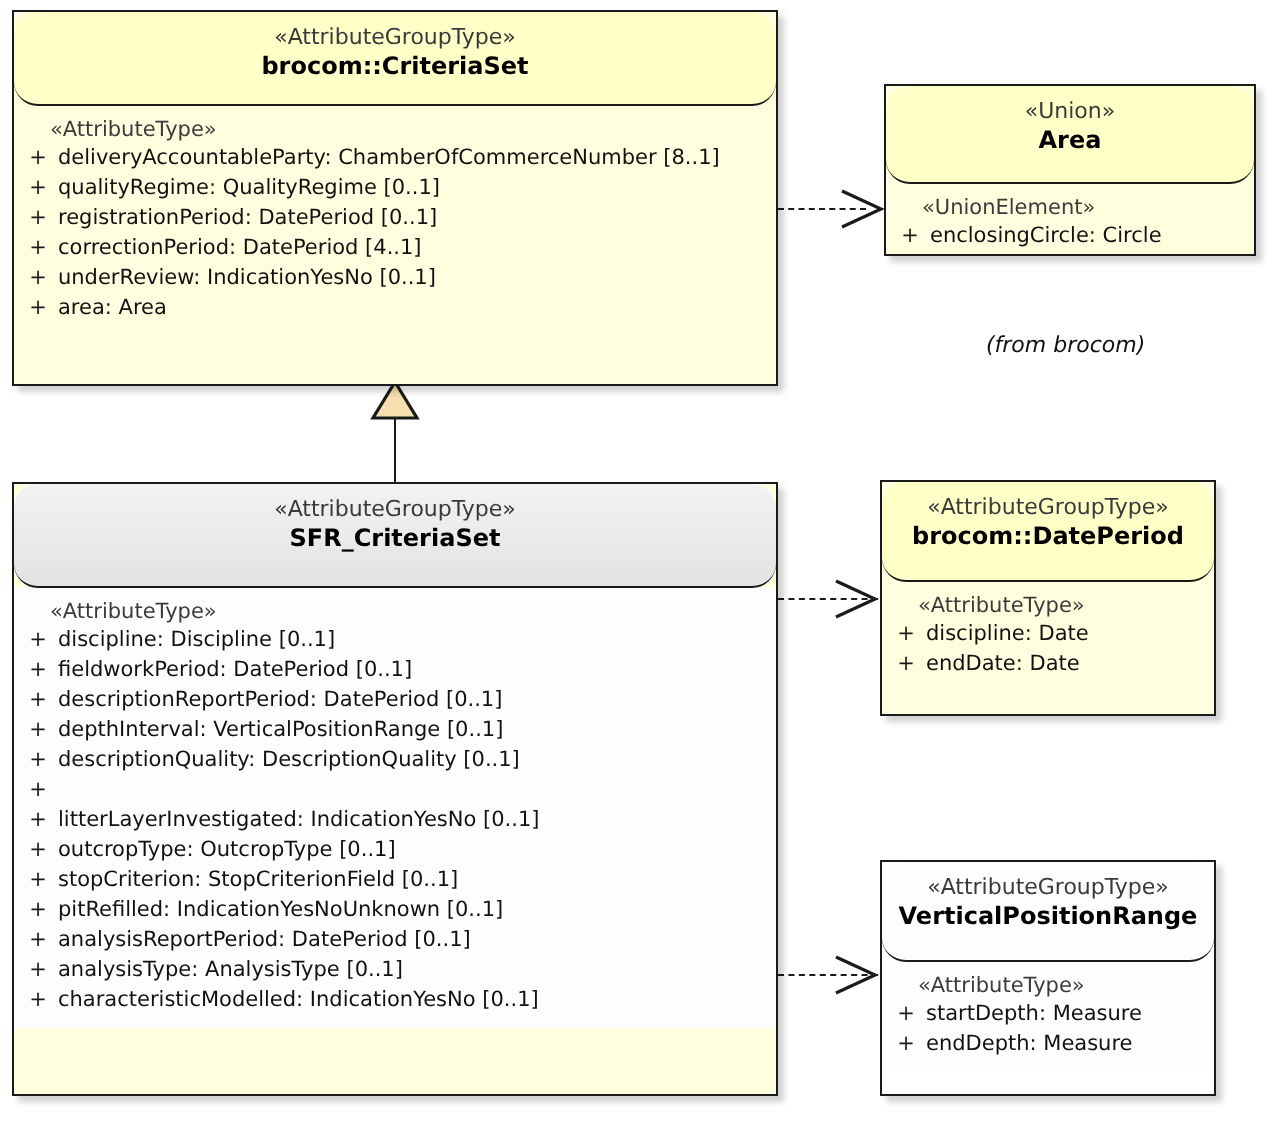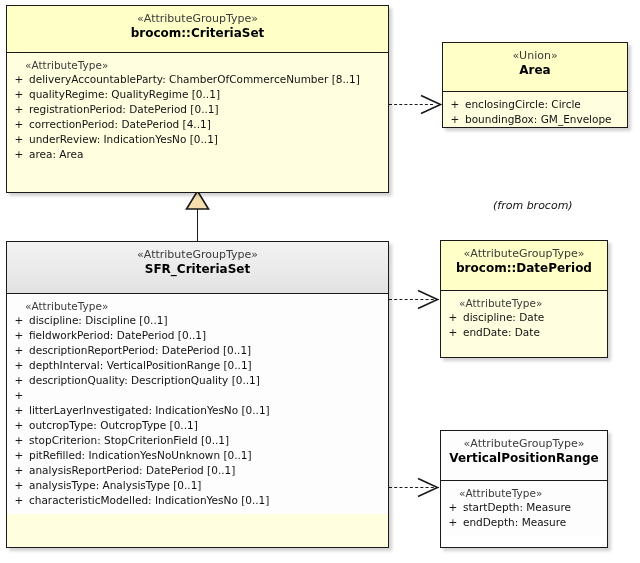--- a/index.html
+++ b/index.html
@@ -27,20 +27,21 @@
   }
   .uml-class.plain {
     background: #ffffff;
   }
   .uml-header {
     box-sizing: border-box;
     border-bottom: 1px solid #1a1a1a;
     text-align: center;
     padding: 6px 4px 7px 4px;
     background: #ffffc8;
+    border-radius: 12px;
   }
   .uml-class.plain > .uml-header {
     background: #fdfdfd;
   }
   .uml-class.grad > .uml-header {
     background: linear-gradient(to bottom, #f2f2f2 0%, #eaeaea 55%, #e2e2e2 100%);
   }
   .stereo {
     font-size: 11px;
     line-height: 14px;
@@ -85,21 +86,20 @@
     color: #111111;
   }
 
   
   .pkg-caption {
     position: absolute;
     font-size: 11px;
     font-style: italic;
     color: #111111;
     white-space: nowrap;
-    margin-top: 33px;
   }
   .gen-line {
     position: absolute;
     border-left: 1.6px solid #1a1a1a;
   }
   .gen-tri {
     position: absolute;
   }
   .dep-line {
     position: absolute;
@@ -174,20 +174,21 @@
     </div>
   </div>
 </div>
 
 <div class="uml-class" style="left:442px; top:42px; width:186px; height:86px;">
   <div class="uml-header" style="height:49px;">
     <div class="stereo">«Union»</div>
     <div class="cls-name">Area</div>
   </div>
   <div class="uml-body">
+    <div class="grp-stereo">«UnionElement»</div>
     <div class="attr-row">
       <span class="attr-vis">+</span>
       <span class="attr-text">enclosingCircle: Circle</span>
     </div>
     <div class="attr-row">
       <span class="attr-vis">+</span>
       <span class="attr-text">boundingBox: GM_Envelope</span>
     </div>
   </div>
 </div>

